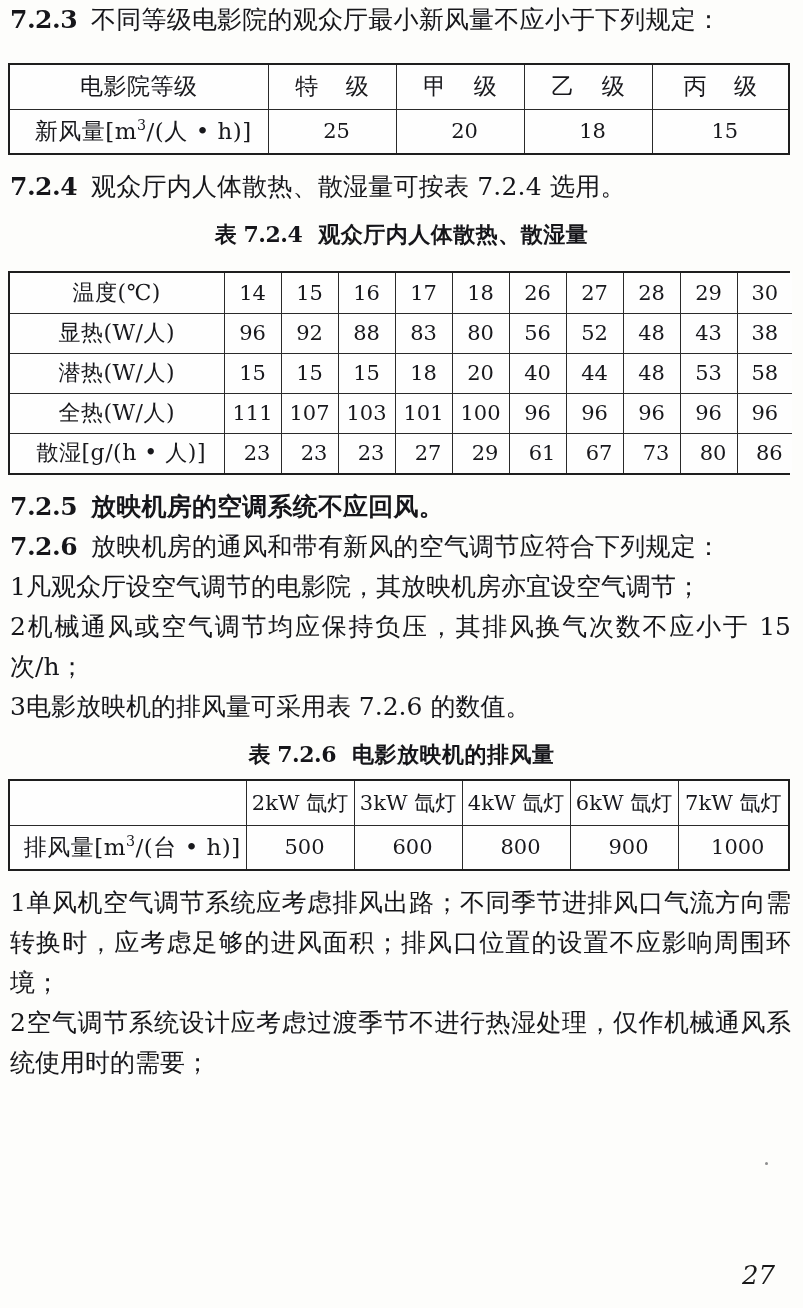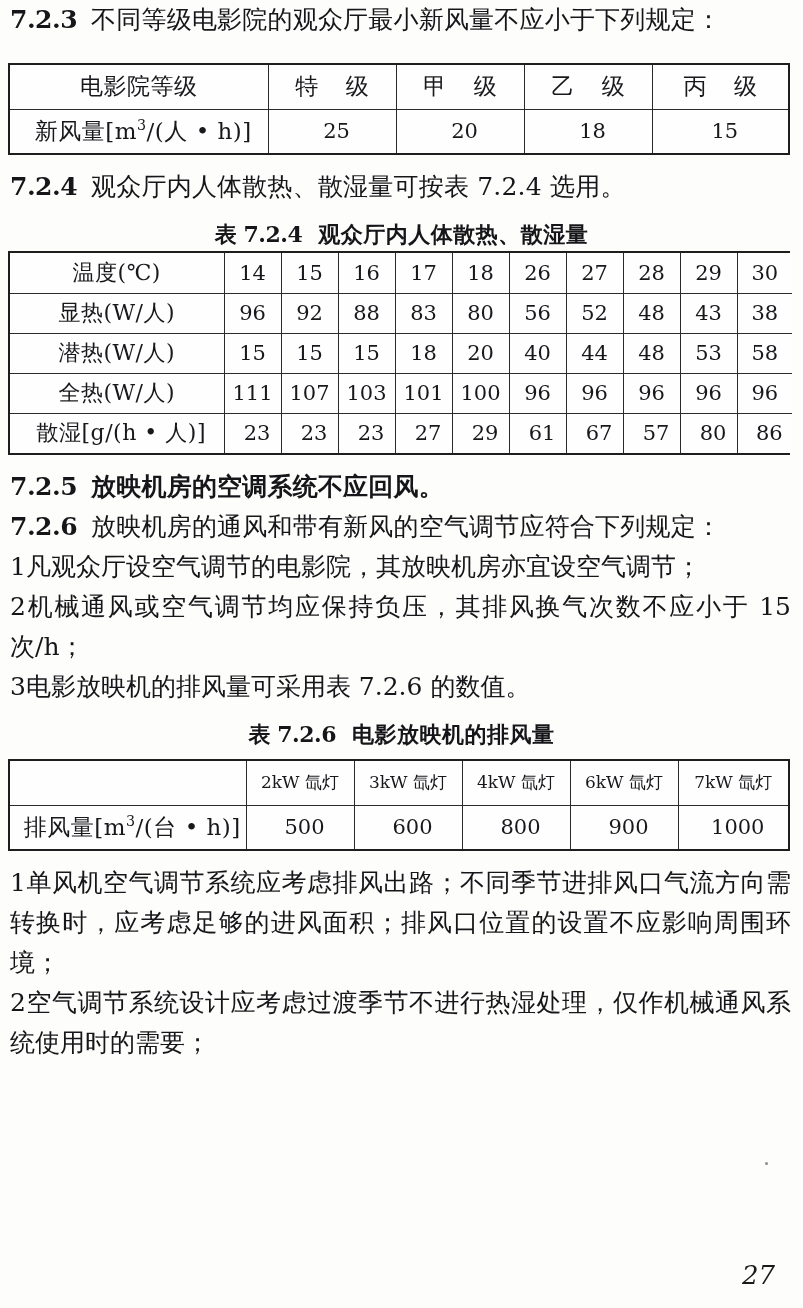--- a/index.html
+++ b/index.html
@@ -102,29 +102,29 @@
     letter-spacing: 10px;
     text-indent: 10px;
   }
   sup { font-size: 0.62em; vertical-align: super; line-height: 0; }
 
   
   #t723 { margin: 9px 13px 0 8px; }
   #t723 tr { height: 44px; }
 
   
-  #t724 { margin: 0 13px 0 8px; }
+  #t724 { margin: 20px 13px 0 8px; }
   #t724 tr { height: 40px; }
   #t724 td { font-size: 21px; }
   #t724 td.lbl { font-size: 22px; }
 
   
   #t726 { margin: 8px 13px 0 8px; }
   #t726 tr { height: 44px; }
-  #t726 td.hd { font-size: 17px; }
+  #t726 td.hd { font-size: 21px; }
 
   .gap-a { height: 14px; }
   .gap-b { height: 12px; }
   .gap-c { height: 10px; }
 
   .pageno {
     position: absolute;
     right: 28px;
     bottom: 18px;
     font-style: italic;
@@ -261,21 +261,21 @@
         </tr>
         <tr>
           <td class="lbl">散湿[g/(h • 人)]</td>
           <td>23</td>
           <td>23</td>
           <td>23</td>
           <td>27</td>
           <td>29</td>
           <td>61</td>
           <td>67</td>
-          <td>57</td>
+          <td>73</td>
           <td>80</td>
           <td>86</td>
         </tr>
       </tbody>
     </table>
   </div>
 
   <div class="gap-b"></div>
 
   <p class="clause bold-clause">

